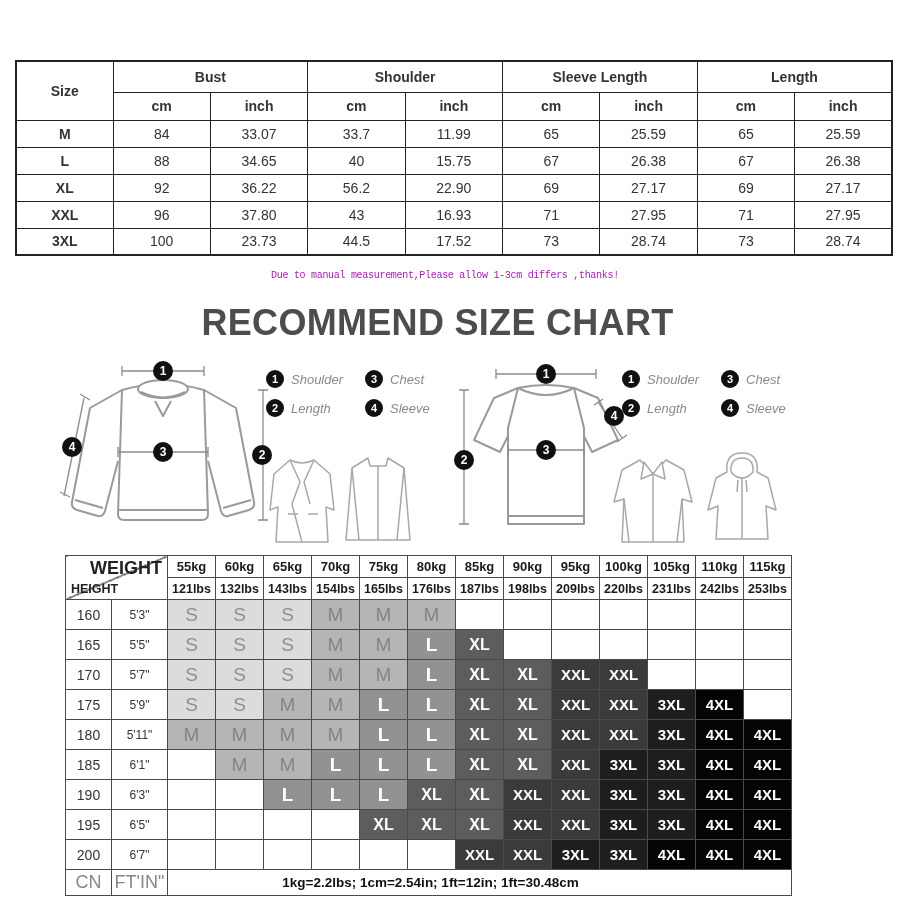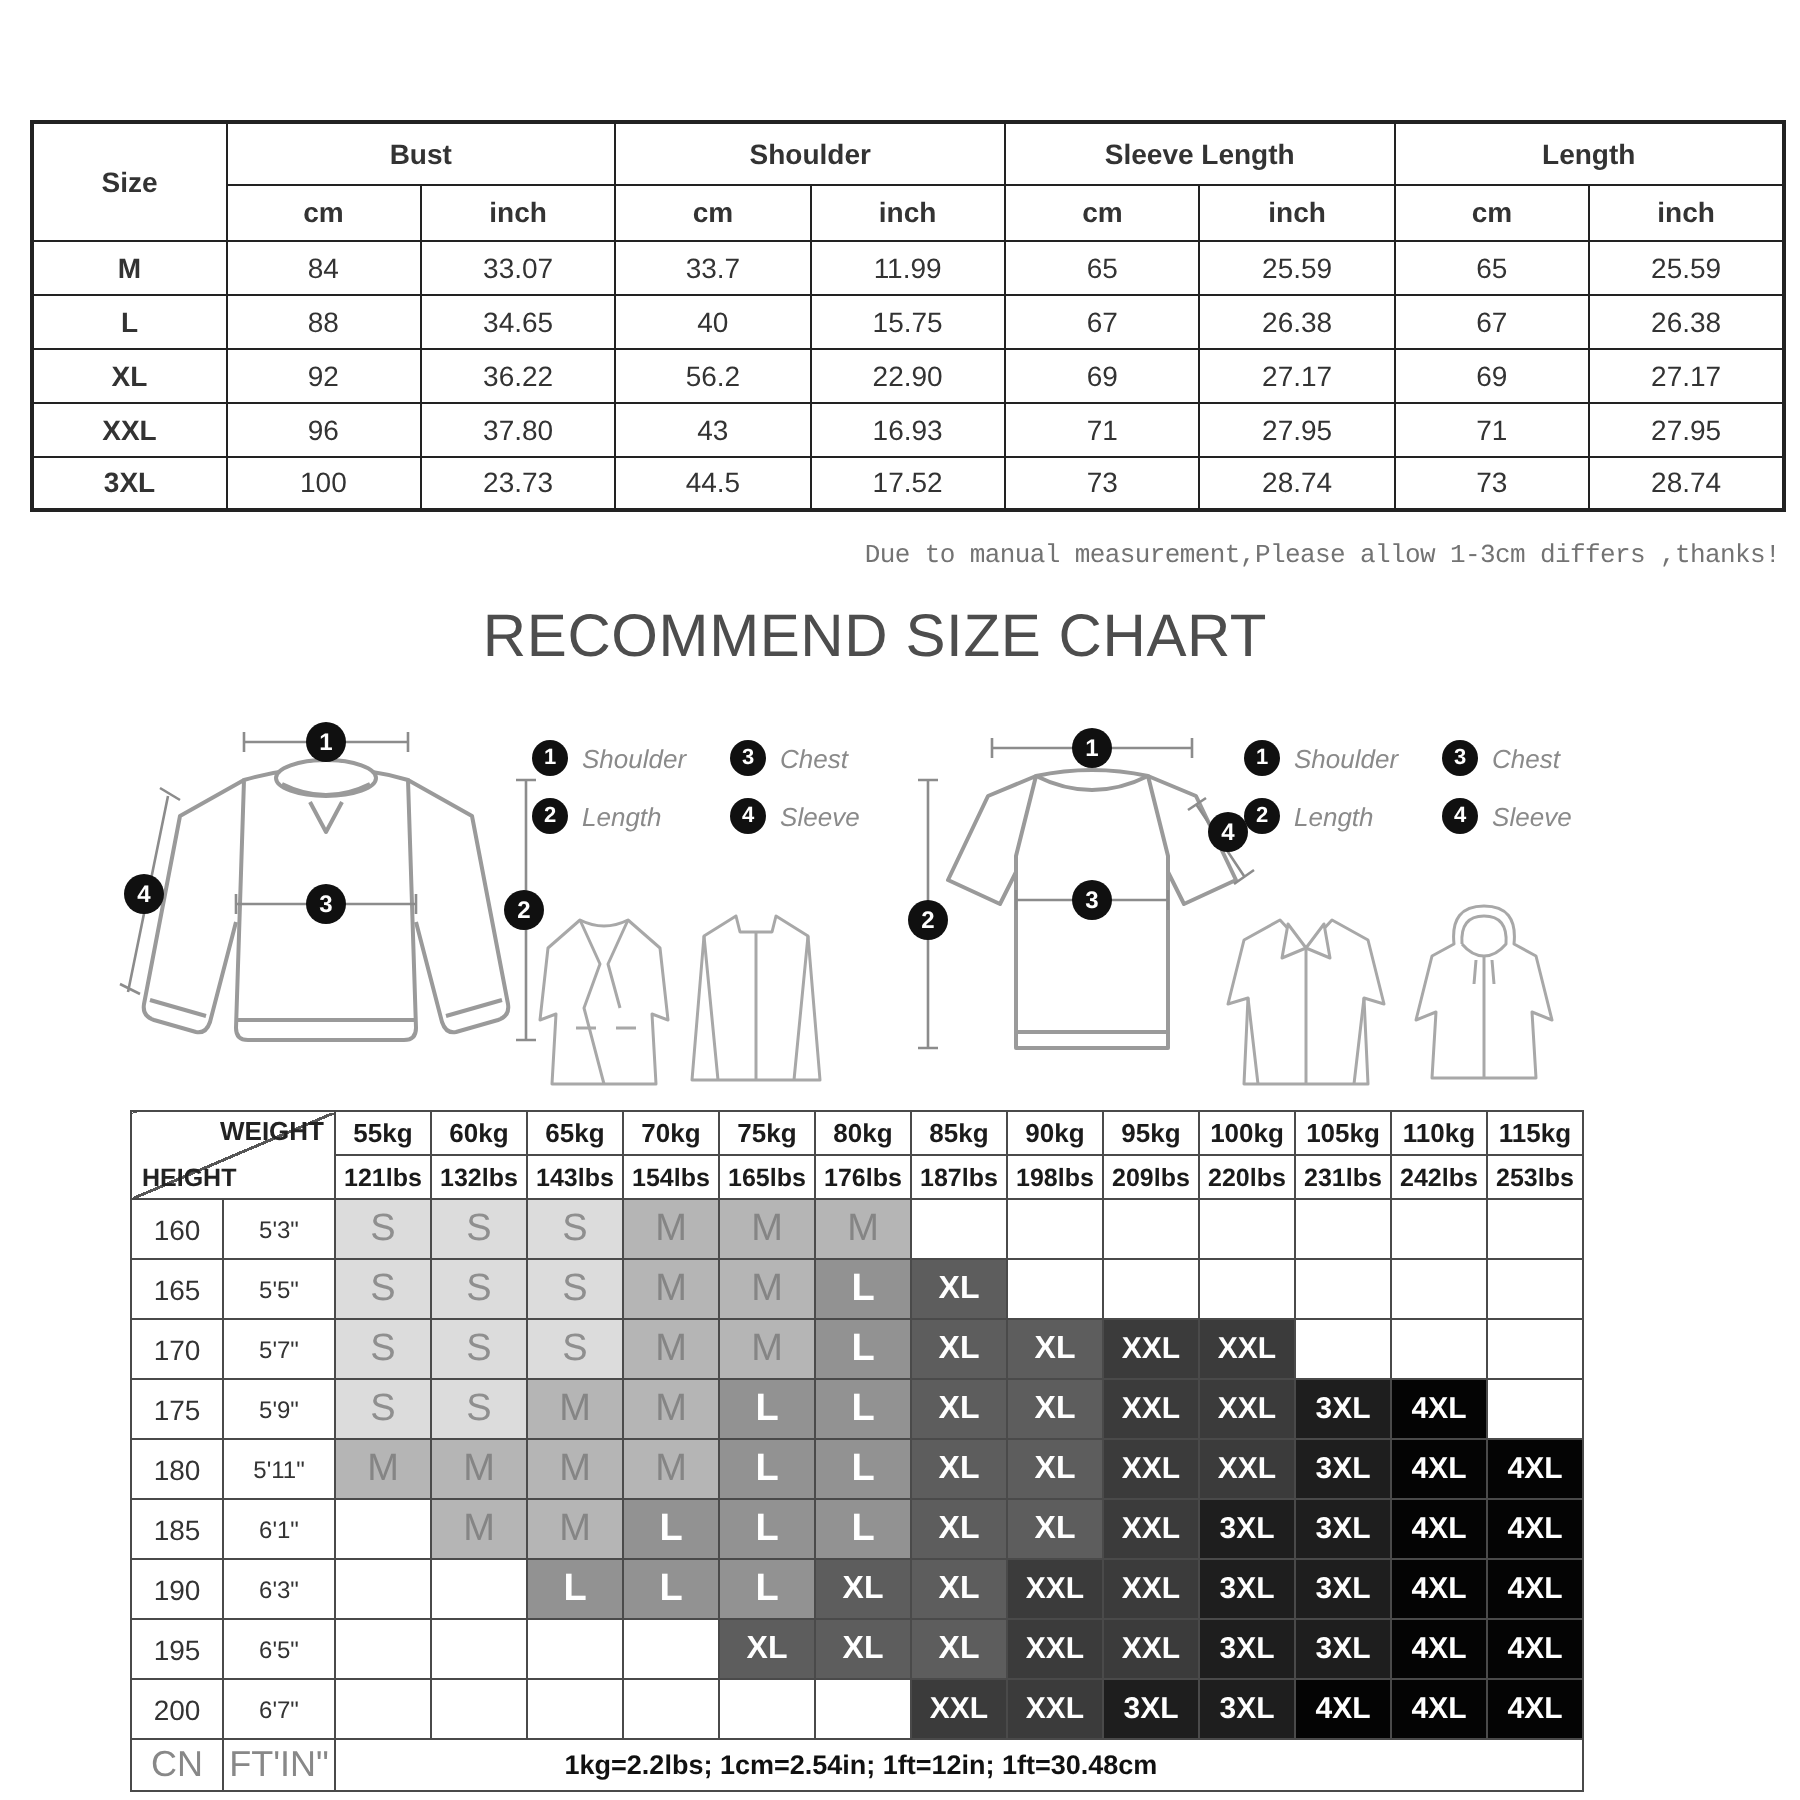--- a/index.html
+++ b/index.html
@@ -12,25 +12,25 @@
   .top-table th,.top-table td{border:1px solid #222;text-align:center;padding:0;
              font-size:14px;color:#333;white-space:nowrap;overflow:hidden}
   .top-table thead tr.gr{height:31px}
   .top-table thead tr.un{height:28px}
   .top-table tbody tr{height:27px}
   .th-size,.th-group{font-weight:bold;font-size:15px;color:#262626}
   .th-unit{font-weight:bold;font-size:14px;color:#262626}
   .mt-size{font-weight:bold;color:#262626}
 
   
-  .note{position:absolute;top:270px;left:0;width:890px;text-align:right;
+  .note{position:absolute;top:270px;left:0;width:890px;text-align:center;
         font-family:"Liberation Mono","DejaVu Sans Mono",monospace;
-        font-size:13px;color:#737373;letter-spacing:-0.3px}
+        font-size:10px;color:#a21caf;letter-spacing:-0.3px}
   .title{position:absolute;top:302px;left:0;width:875px;text-align:center;
-         font-size:30px;font-weight:normal;color:#4d4d4d;letter-spacing:0.3px}
+         font-size:36px;font-weight:bold;color:#4d4d4d;letter-spacing:0.3px}
 
   
   .diagrams{position:absolute;top:352px;left:0;width:900px;height:200px}
   .sketch{position:absolute}
   .badge{position:absolute;width:20px;height:20px;border-radius:50%;background:#101010;
          color:#fff;font-size:12px;font-weight:bold;display:flex;align-items:center;
          justify-content:center;z-index:2}
   .legend{position:absolute;display:grid;grid-template-columns:auto auto;
           column-gap:22px;row-gap:11px}
   .legend-item{display:flex;align-items:center;gap:7px}
@@ -46,21 +46,21 @@
   .matrix thead tr{height:22px}
   .matrix tbody tr{height:30px}
   .matrix tbody tr.foot{height:26px}
   .kg{font-size:13px;font-weight:bold;color:#1a1a1a}
   .lbs{font-size:12.5px;font-weight:bold;color:#1a1a1a}
   .hcm{font-size:14px;color:#333}
   .hft{font-size:12px;color:#333}
   .corner{position:relative;background:
      linear-gradient(to bottom right,#fff calc(50% - 1px),#555 calc(50% - 1px),
                      #555 calc(50% + 0.5px),#fff calc(50% + 0.5px))}
-  .cw{position:absolute;top:2px;right:5px;font-size:13px;font-weight:bold;color:#222}
+  .cw{position:absolute;top:2px;right:5px;font-size:18px;font-weight:bold;color:#222}
   .ch{position:absolute;bottom:3px;left:5px;font-size:12.5px;font-weight:bold;color:#222}
   .sz{font-weight:700;font-size:15px}
   .sz-S,.sz-M{font-weight:400;font-size:19px}
   .sz-L{font-weight:700;font-size:19px}
   .sz-XL{font-size:16px}
   .foot-label{color:#888;font-size:18px}
   .conv{font-size:13.5px;font-weight:bold;color:#111}
   .conv span{display:inline-block;transform:translateX(-49px)}
 </style>
 </head>

